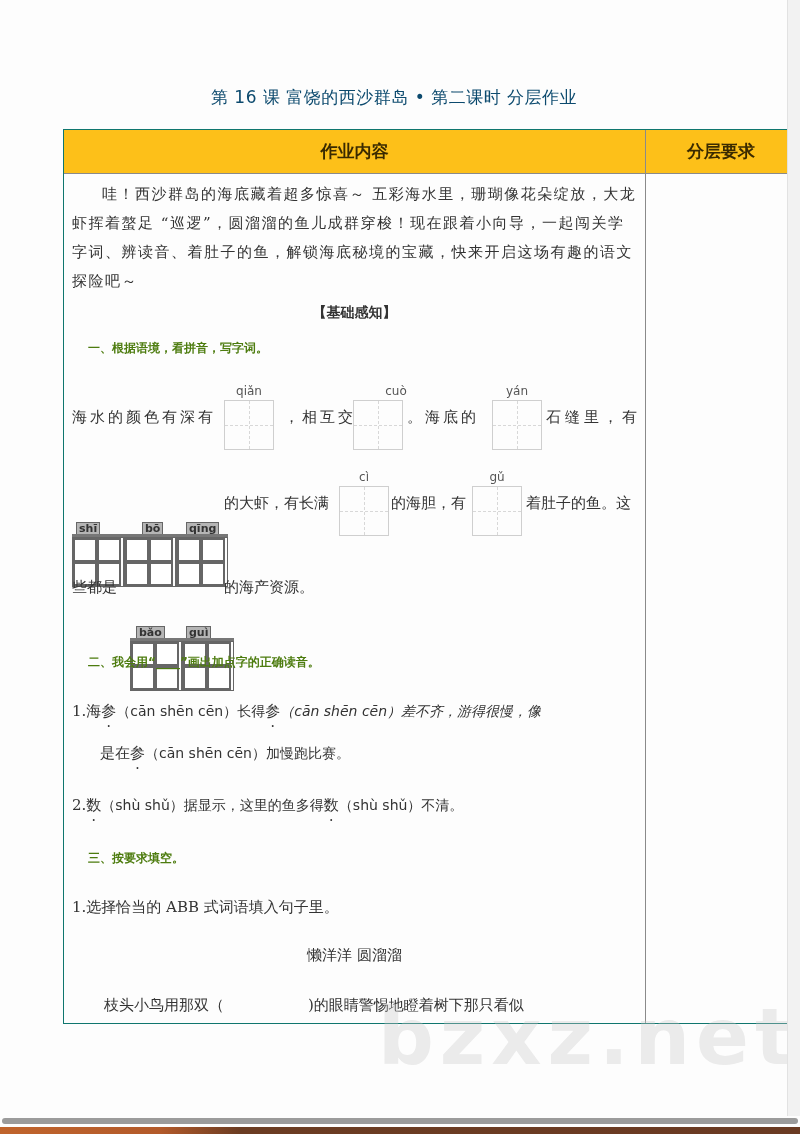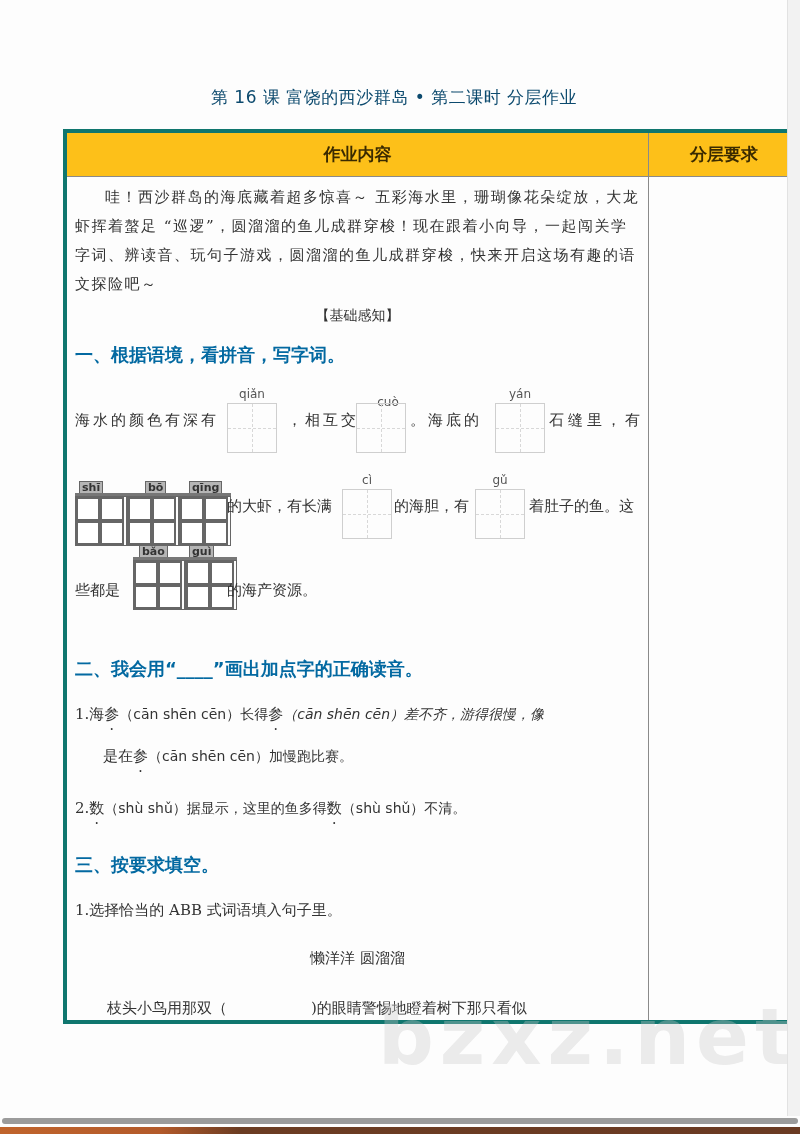--- a/index.html
+++ b/index.html
@@ -11,41 +11,41 @@
     }
     .page { position: absolute; left: 0; top: 0; width: 788px; height: 1116px; background: #fdfdfd; }
     .right-edge { position: absolute; right: 0; top: 0; width: 12px; height: 1116px; background: #f2f2f2; border-left: 1px solid #e2e2e2; }
     .doc-title {
       position: absolute; top: 86px; left: 0; width: 788px; text-align: center;
       font-family: "DejaVu Sans", "Liberation Sans", sans-serif;
       font-size: 17px; color: #0c4a6e; letter-spacing: 0.5px;
     }
     .sheet {
       position: absolute; left: 63px; top: 129px; width: 734px; height: 895px;
-      border: 4px solid #0f766e; box-sizing: border-box;
+      border: 1px solid #0f766e; box-sizing: border-box;
     }
     .hdr { position: absolute; left: 0; top: 0; width: 100%; height: 43px; background: #fdc019; border-bottom: 1px solid #8a8a8a; }
     .hdr-content { position: absolute; left: 0; top: 0; width: 581px; height: 43px; line-height: 43px; text-align: center;
       font-family: "DejaVu Sans", "Liberation Sans", sans-serif; font-size: 17px; font-weight: bold; color: #3a2a00; }
     .hdr-level { position: absolute; left: 582px; top: 0; width: 150px; height: 43px; line-height: 43px; text-align: center;
       font-family: "DejaVu Sans", "Liberation Sans", sans-serif; font-size: 17px; font-weight: bold; color: #3a2a00; }
     .vline { position: absolute; left: 581px; top: 0; width: 1px; height: 100%; background: #8a8a8a; }
     .col-right { position: absolute; left: 582px; top: 44px; width: 150px; height: 849px; }
     .req-label { position: absolute; top: 445px; width: 100%; text-align: center; font-size: 15px; color: #444; }
     .req-stars { position: absolute; top: 476px; width: 100%; text-align: center; font-size: 15px; color: #555; letter-spacing: 2px; }
 
     .content { position: absolute; left: 0; top: 44px; width: 581px; }
     .intro {
       position: absolute; left: 8px; top: 6px; width: 565px;
       font-size: 15px; line-height: 29px; color: #333; letter-spacing: 1.5px; text-indent: 30px;
     }
-    .section-mark { position: absolute; left: 0; top: 130px; width: 581px; text-align: center; font-size: 14px; color: #333; }
-    .q-title { position: absolute; left: 8px; font-family: "DejaVu Sans", "Liberation Sans", sans-serif; font-size: 18px; font-weight: bold; color: #0369a1; }
+    .section-mark { position: absolute; left: 0; top: 130px; width: 581px; text-align: center; font-size: 14px; color: #333; font-weight: bold; }
+    .q-title { position: absolute; left: 24px; font-family: "DejaVu Sans", "Liberation Sans", sans-serif; font-size: 12px; font-weight: bold; color: #4d7c0f; }
     .line { position: absolute; left: 8px; font-size: 15px; color: #333; white-space: nowrap; }
-    .abs { position: absolute; }
+    .abs { position: absolute; margin-top: 44px; }
     .pinyin { position: absolute; font-family: "DejaVu Sans", "Liberation Sans", sans-serif; font-size: 12px; color: #555; text-align: center; width: 50px; }
     .tian {
       position: absolute; width: 50px; height: 50px; border: 1px solid #cfcfcf; box-sizing: border-box;
     }
     .tian::before { content: ""; position: absolute; left: 50%; top: 0; bottom: 0; border-left: 1px dashed #d8d8d8; }
     .tian::after { content: ""; position: absolute; top: 50%; left: 0; right: 0; border-top: 1px dashed #d8d8d8; }
     .grid-dark { position: absolute; display: flex; border-top: 3px solid #777; }
     .gcell {
       width: 24px; height: 24px; border: 2px solid #666; box-sizing: border-box; background: #fff; position: relative;
     }
@@ -70,30 +70,30 @@
 
   <div class="sheet">
     <div class="hdr">
       <div class="hdr-content">作业内容</div>
       <div class="hdr-level">分层要求</div>
     </div>
     <div class="vline"></div>
 
 
     <div class="content">
-      <div class="intro">哇！西沙群岛的海底藏着超多惊喜～ 五彩海水里，珊瑚像花朵绽放，大龙虾挥着螯足 “巡逻”，圆溜溜的鱼儿成群穿梭！现在跟着小向导，一起闯关学字词、辨读音、玩句子游戏，圆溜溜的鱼儿成群穿梭，快来开启这场有趣的语文探险吧～</div>
+      <div class="intro">哇！西沙群岛的海底藏着超多惊喜～ 五彩海水里，珊瑚像花朵绽放，大龙虾挥着螯足 “巡逻”，圆溜溜的鱼儿成群穿梭！现在跟着小向导，一起闯关学字词、辨读音、着肚子的鱼，解锁海底秘境的宝藏，快来开启这场有趣的语文探险吧～</div>
       <div class="section-mark">【基础感知】</div>
 
       <div class="q-title" style="top:166px;">一、根据语境，看拼音，写字词。</div>
 
       <div class="line" style="top:234px; letter-spacing:3px;">海水的颜色有深有</div>
       <div class="pinyin" style="left:160px; top:210px;">qiǎn</div>
       <div class="tian" style="left:160px; top:226px;"></div>
       <div class="line" style="left:220px; top:234px; letter-spacing:3px;">，相互交</div>
-      <div class="pinyin" style="left:296px; top:210px;margin-top:8px;">cuò</div>
+      <div class="pinyin" style="left:307px; top:210px;">cuò</div>
       <div class="tian" style="left:289px; top:226px;"></div>
       <div class="line" style="left:343px; top:234px; letter-spacing:3px;">。海底的</div>
       <div class="pinyin" style="left:428px; top:210px;">yán</div>
       <div class="tian" style="left:428px; top:226px;"></div>
       <div class="line" style="left:482px; top:234px; letter-spacing:4px;">石缝里，有</div>
 
       <div class="abs" style="left:8px; top:304px; width:150px; height:62px;">
         <span class="py-tag" style="left:4px; top:0;">shī</span>
         <span class="py-tag" style="left:70px; top:0;">bō</span>
         <span class="py-tag" style="left:114px; top:0;">qīng</span>
@@ -120,21 +120,21 @@
       </div>
       <div class="line" style="left:160px; top:320px;">的大虾，有长满</div>
       <div class="pinyin" style="left:275px; top:296px;">cì</div>
       <div class="tian" style="left:275px; top:312px;"></div>
       <div class="line" style="left:327px; top:320px;">的海胆，有</div>
       <div class="pinyin" style="left:408px; top:296px;">gǔ</div>
       <div class="tian" style="left:408px; top:312px;"></div>
       <div class="line" style="left:462px; top:320px;">着肚子的鱼。这</div>
 
       <div class="line" style="top:404px;">些都是</div>
-      <div class="abs" style="left:66px; top:368px; width:81px; height:62px;">
+      <div class="abs" style="left:66px; top:408px; width:81px; height:62px;">
         <span class="py-tag" style="left:6px; top:0;">bǎo</span>
         <span class="py-tag" style="left:56px; top:0;">guì</span>
         <div class="grid-dark" style="left:0; top:12px;">
           <div class="gblock">
               <div class="gcell"></div>
               <div class="gcell"></div>
               <div class="gcell"></div>
               <div class="gcell"></div>
             </div>
           <div class="gblock">

